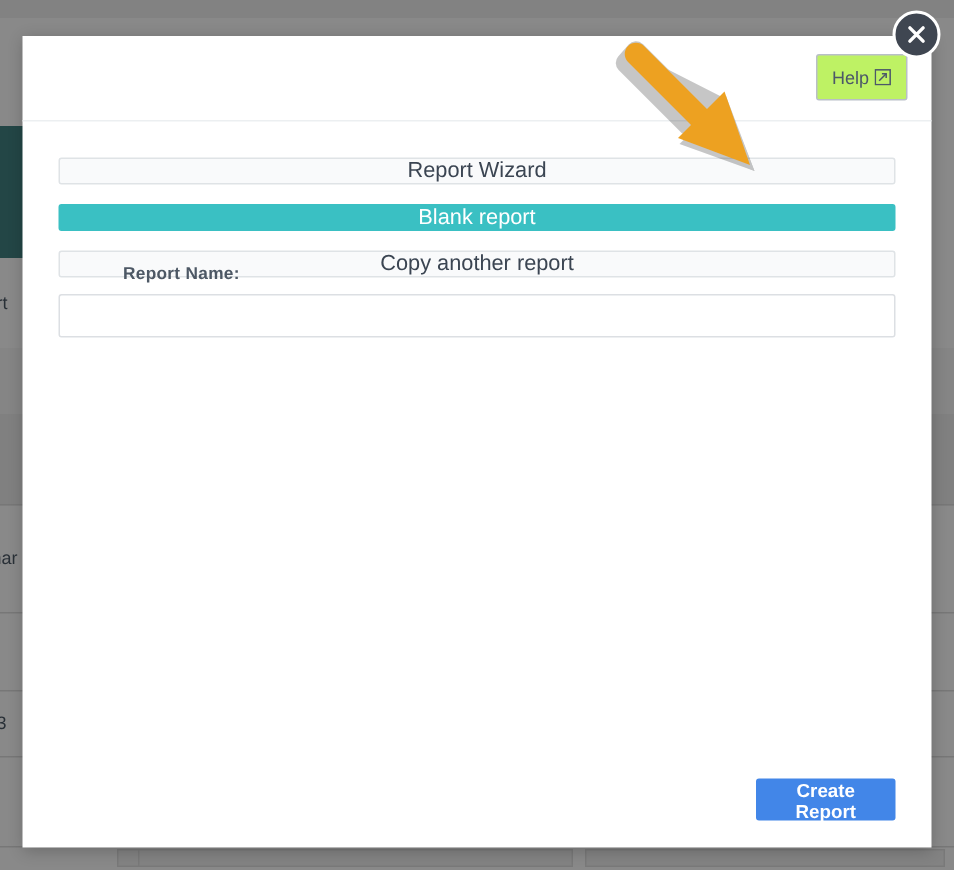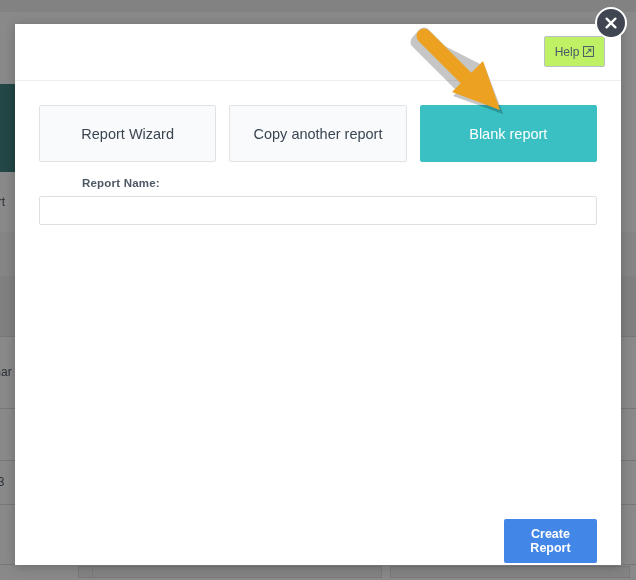--- a/index.html
+++ b/index.html
@@ -164,20 +164,21 @@
 
   
   .option-row {
     position: absolute;
     left: 24px;
     top: 81px;
     width: 558px;
     height: 57px;
     display: flex;
     gap: 13px;
+    flex-direction: column;
   }
   .option-btn {
     flex: 1;
     border: 1px solid #dfe3e6;
     background: #f9fafb;
     border-radius: 2px;
     display: flex;
     align-items: center;
     justify-content: center;
     font-size: 14.5px;
@@ -218,21 +219,21 @@
     color: #333a44;
     outline: none;
   }
 
   
   .create-button {
     position: absolute;
     left: 489px;
     top: 495px;
     width: 93px;
-    height: 44px;
+    height: 28px;
     background: #4286e8;
     border: none;
     border-radius: 2px;
     color: #ffffff;
     font-family: "Liberation Sans", sans-serif;
     font-size: 12.5px;
     font-weight: bold;
     cursor: pointer;
   }
 
@@ -291,25 +292,25 @@
             <path d="M5.4 3.5 H8.5 V6.6" stroke="#4c5869" stroke-width="1.1" fill="none"></path>
           </svg>
         </span>
       </div>
     </div>
 
     <div class="option-row">
       <div class="option-btn">
         <span>Report Wizard</span>
       </div>
+      <div class="option-btn selected">
+        <span>Blank report</span>
+      </div>
       <div class="option-btn">
         <span>Copy another report</span>
-      </div>
-      <div class="option-btn selected">
-        <span>Blank report</span>
       </div>
     </div>
 
     <div class="field-label">Report Name:</div>
     <input class="field-input" type="text" placeholder="" style="">
 
     <button class="create-button">Create Report</button>
   </div>
 
   <div class="close-button">

